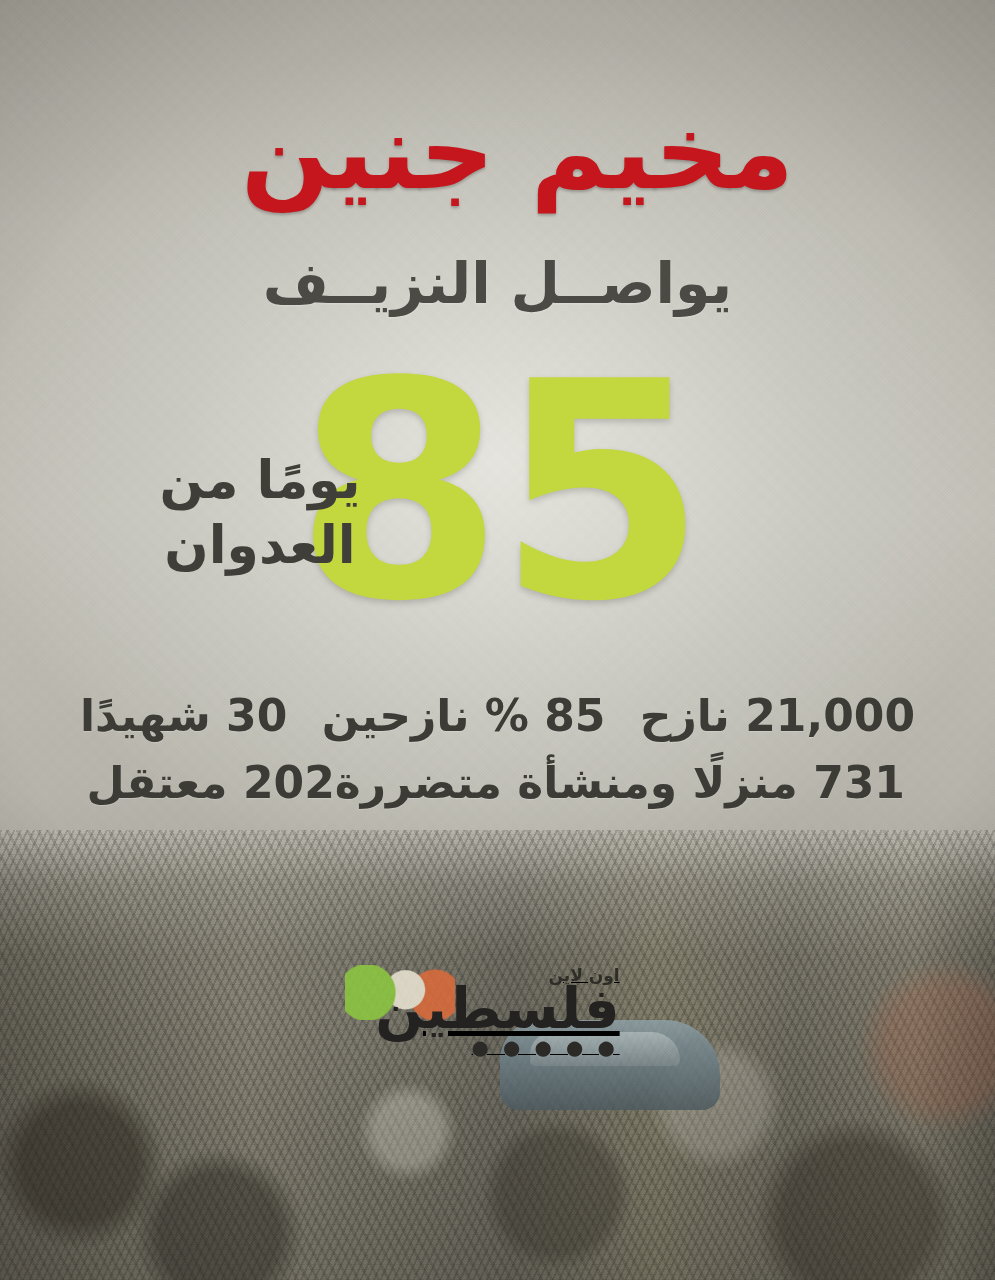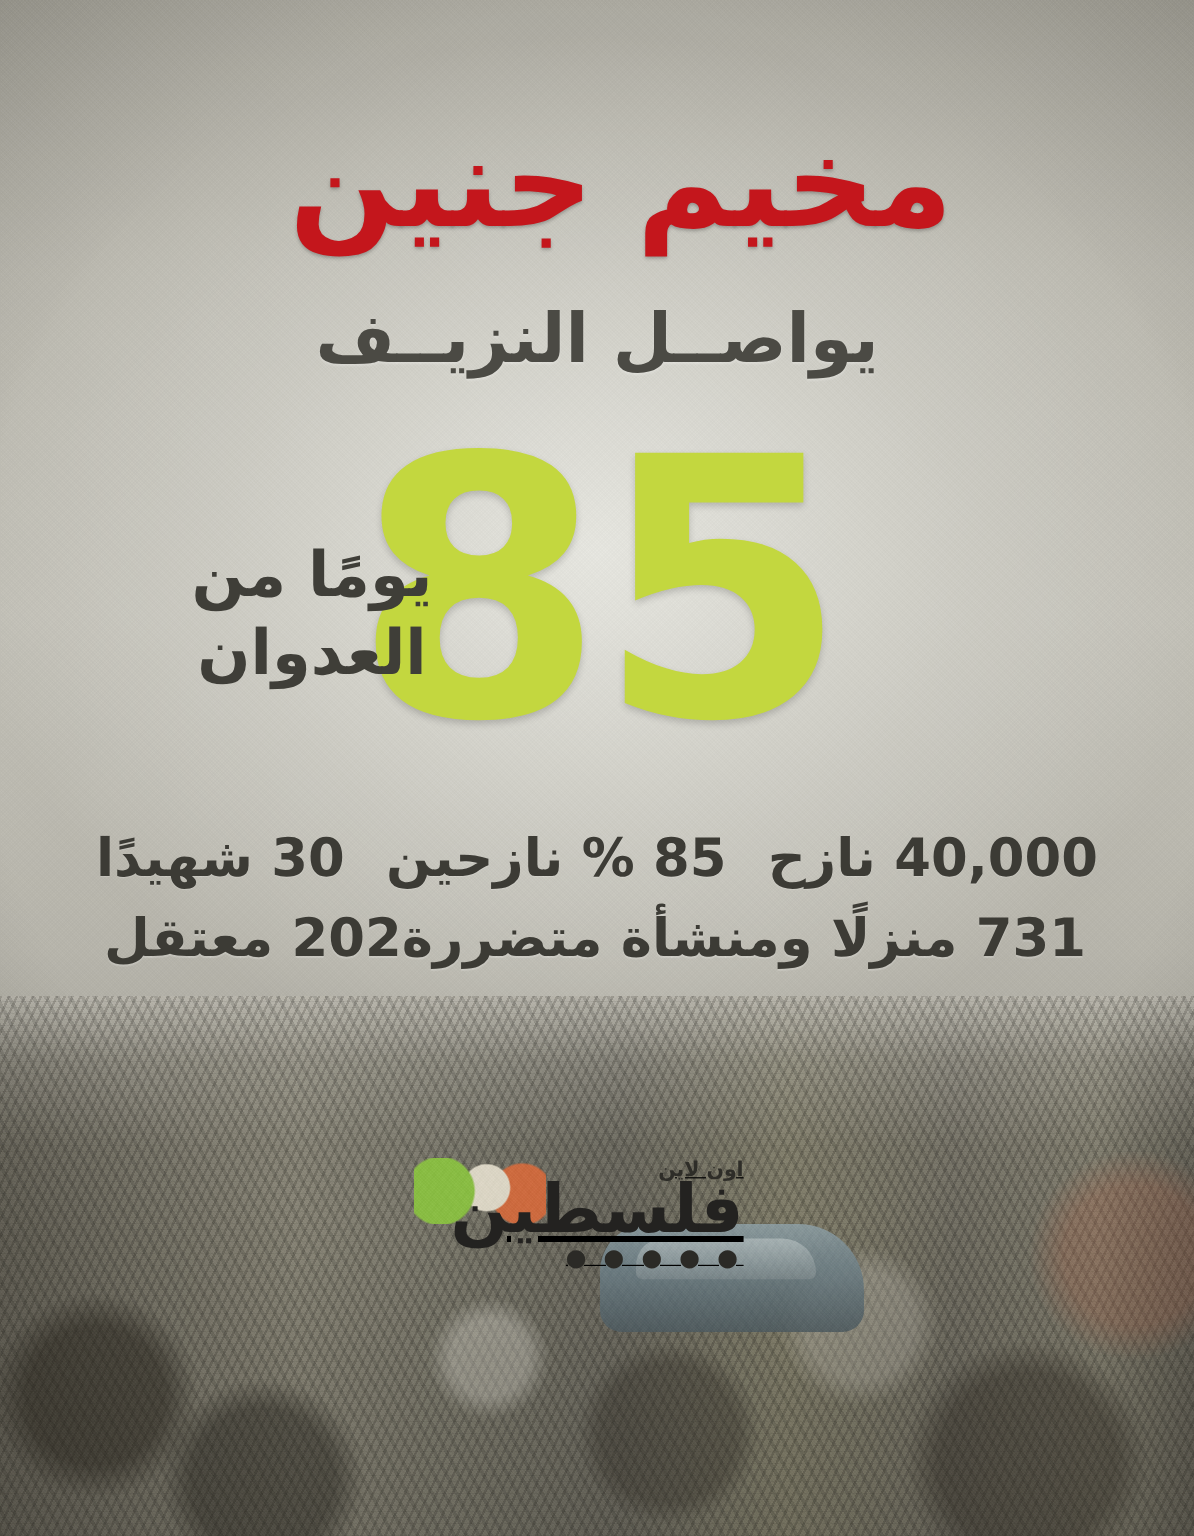--- a/index.html
+++ b/index.html
@@ -256,21 +256,21 @@
 
     <div class="subhead">يواصــل النزيــف</div>
 
     <div class="bignum-wrap">
       <div class="bignum">85</div>
       <div class="daylabel">يومًا من العدوان</div>
     </div>
 
     <div class="stats">
       <div class="stat-row row-1">
-        <div class="stat">40,000 نازح</div>
+        <div class="stat">21,000 نازح</div>
         <div class="stat">85 % نازحين</div>
         <div class="stat">30 شهيدًا</div>
       </div>
       <div class="stat-row row-2">
         <div class="stat">731 منزلًا ومنشأة متضررة</div>
         <div class="stat">202 معتقل</div>
       </div>
     </div>
 
 

